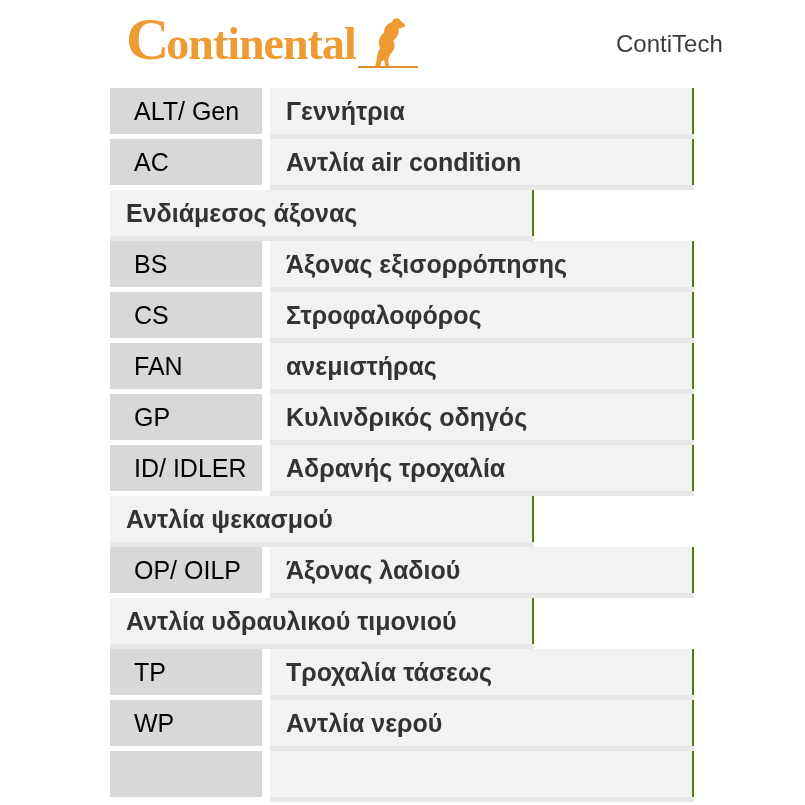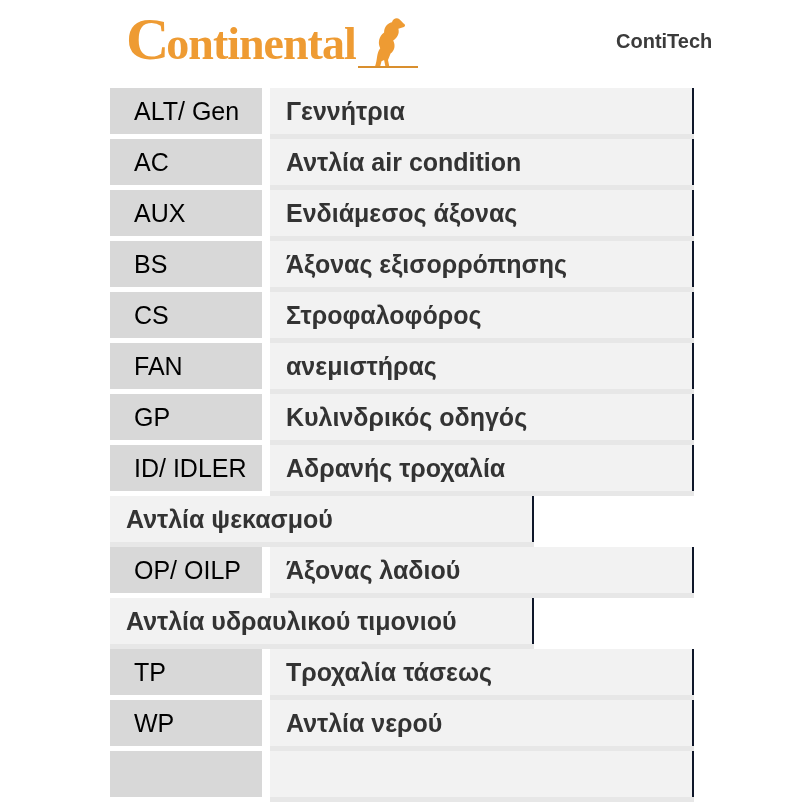--- a/index.html
+++ b/index.html
@@ -60,22 +60,22 @@
     left: 0;
     bottom: 3px;
     width: 60px;
     height: 2px;
     background: #d98f2e;
   }
   .subbrand {
     position: absolute;
     left: 600px;
     top: 30px;
-    font-size: 20px;
-    font-weight: bold;
+    font-size: 24px;
+    font-weight: normal;
     color: #3b3b3b;
     letter-spacing: 0px;
   }
 
   
   .table {
     position: absolute;
     top: 88px;
     left: 110px;
     width: 584px;
@@ -103,21 +103,21 @@
     background: #f2f2f2;
     display: flex;
     align-items: center;
     padding-left: 16px;
     box-sizing: border-box;
     font-size: 25px;
     font-weight: 600;
     color: #333333;
     white-space: nowrap;
     box-shadow: 0 5px 0 0 #e7e7e7;
-    border-right: 2px solid #0f172a;
+    border-right: 2px solid #4d7c0f;
   }
 </style>
 </head>
 <body>
 
 <div class="page">
 
   <div class="header">
     <div class="logo">
       <span class="logo-text">Continental</span>
@@ -137,21 +137,20 @@
     <div class="cell-abbr">ALT/ Gen</div>
     <div class="cell-desc">Γεννήτρια</div>
   </div>
 
   <div class="row">
     <div class="cell-abbr">AC</div>
     <div class="cell-desc">Αντλία air condition</div>
   </div>
 
   <div class="row">
-    <div class="cell-abbr">AUX</div>
     <div class="cell-desc">Ενδιάμεσος άξονας</div>
   </div>
 
   <div class="row">
     <div class="cell-abbr">BS</div>
     <div class="cell-desc">Άξονας εξισορρόπησης</div>
   </div>
 
 
   <div class="row">

